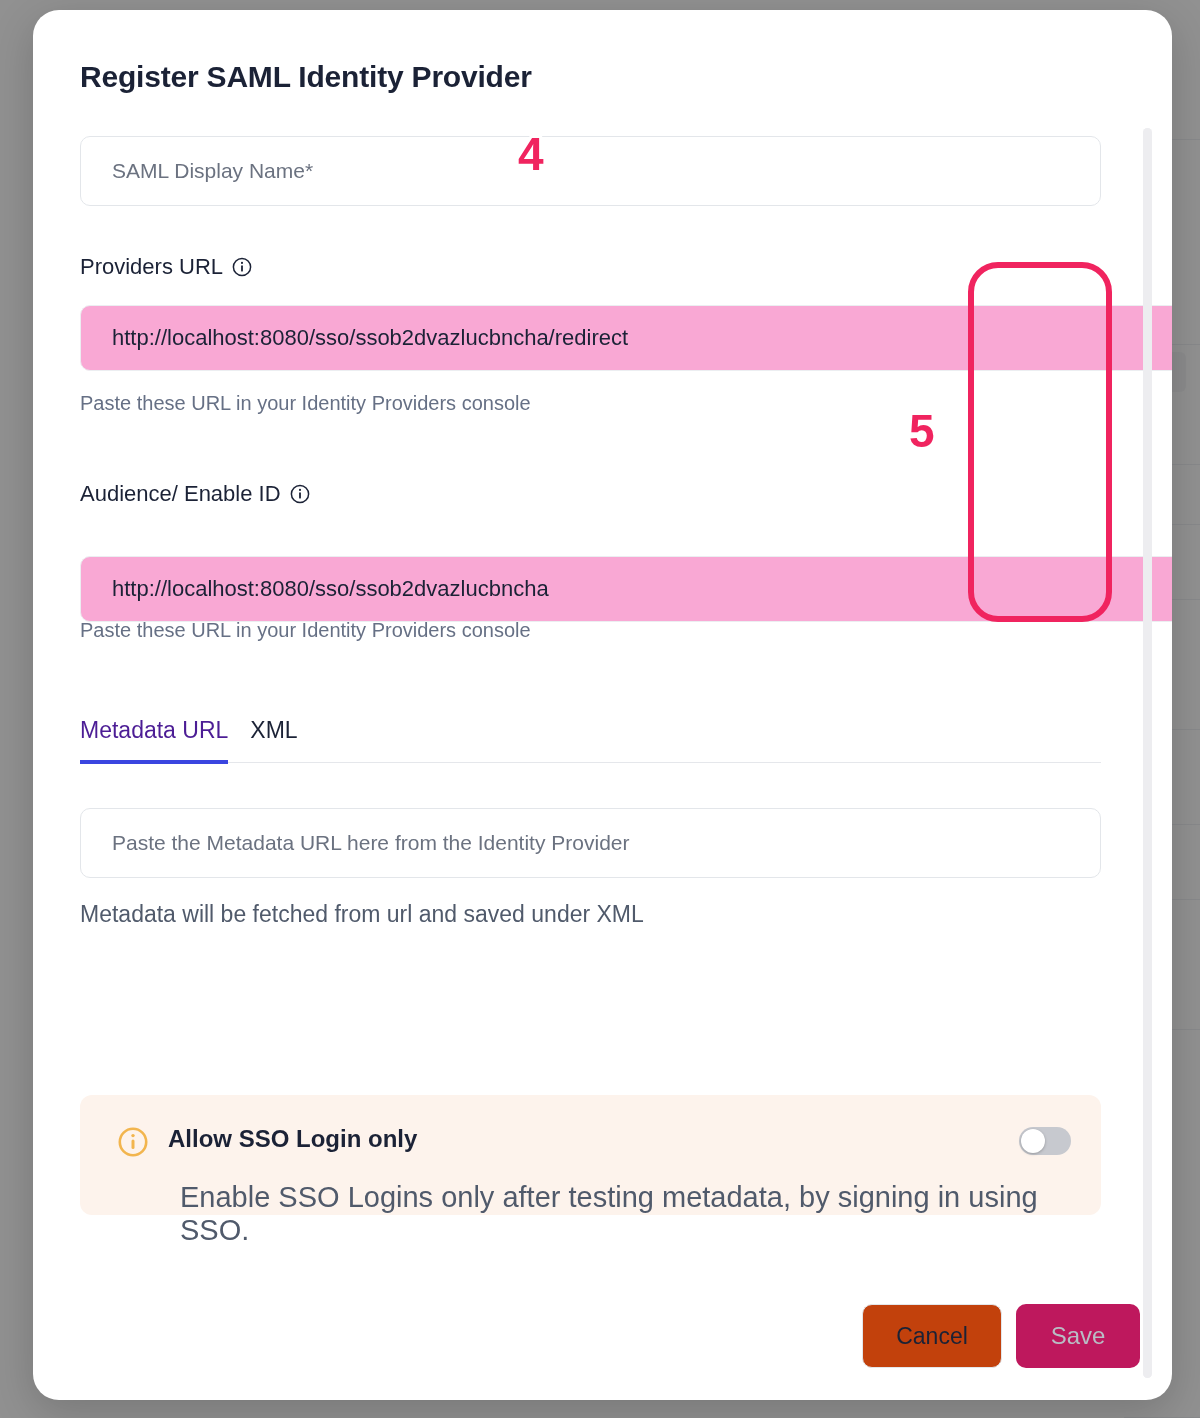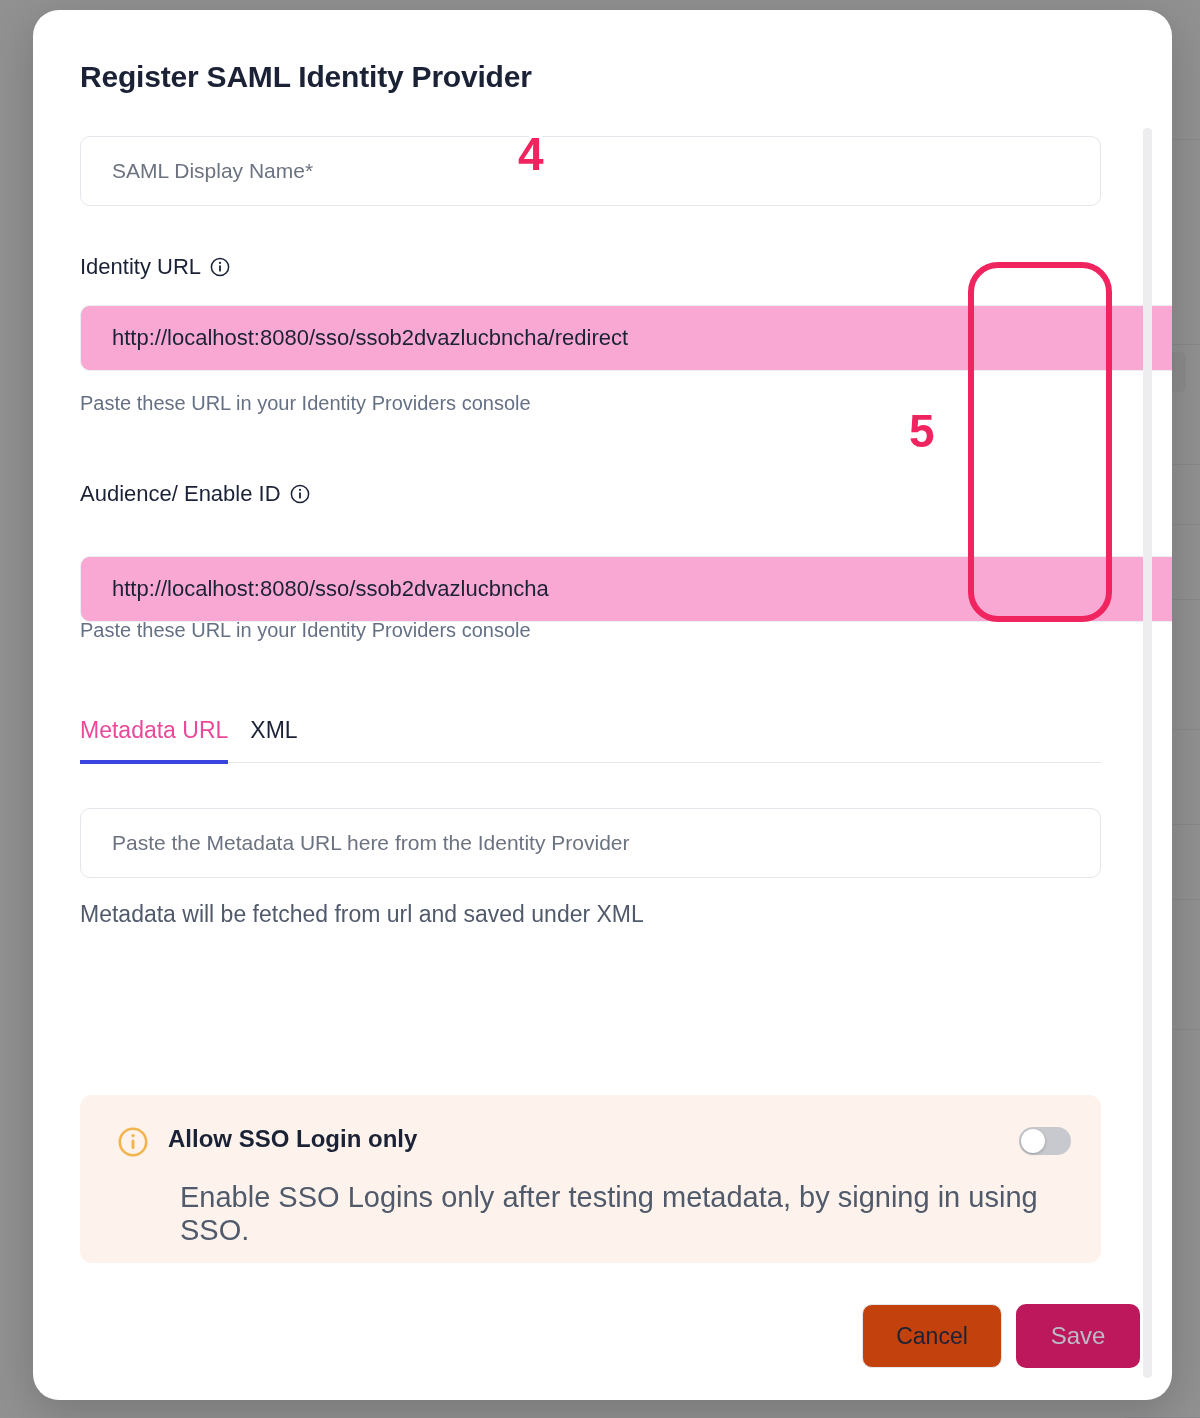--- a/index.html
+++ b/index.html
@@ -188,31 +188,31 @@
   }
   .tab {
     font-size: 23px;
     padding: 0 0 16px 0;
     color: #1b2236;
     cursor: pointer;
     border-bottom: 4px solid transparent;
     margin-bottom: -2px;
   }
   .tab.active {
-    color: #ec4899;
+    color: #4c1d95;
     border-bottom-color: #3a45e0;
   }
 
   
   .notice {
     position: absolute;
     left: 47px;
     top: 1085px;
     width: 1021px;
-    height: 168px;
+    height: 120px;
     box-sizing: border-box;
     background: #fdf3ec;
     border-radius: 12px;
     padding: 30px 36px 0 36px;
   }
   .notice-row {
     display: flex;
     align-items: flex-start;
     gap: 18px;
   }
@@ -340,21 +340,21 @@
 
 <div class="backdrop"></div>
 
 <div class="modal">
 
   <div class="modal-title">Register SAML Identity Provider</div>
 
   <input class="field-input" style="top: 126px;" placeholder="SAML Display Name*">
 
   <div class="field-label" style="top:244px;">
-    <span>Identity URL</span>
+    <span>Providers URL</span>
     <span class="info-circle">
       <svg width="20" height="20" viewBox="0 0 20 20">
         <circle cx="10" cy="10" r="8.6" fill="none" stroke="#1b2236" stroke-width="1.5"></circle>
         <circle cx="10" cy="5.9" r="1.05" fill="#1b2236"></circle>
         <rect x="9.1" y="8.3" width="1.8" height="6.3" rx="0.9" fill="#1b2236"></rect>
       </svg>
     </span>
   </div>
   <div class="readonly-box" style="top:295px;">
     <span class="readonly-text">http://localhost:8080/sso/ssob2dvazlucbncha/redirect</span>

